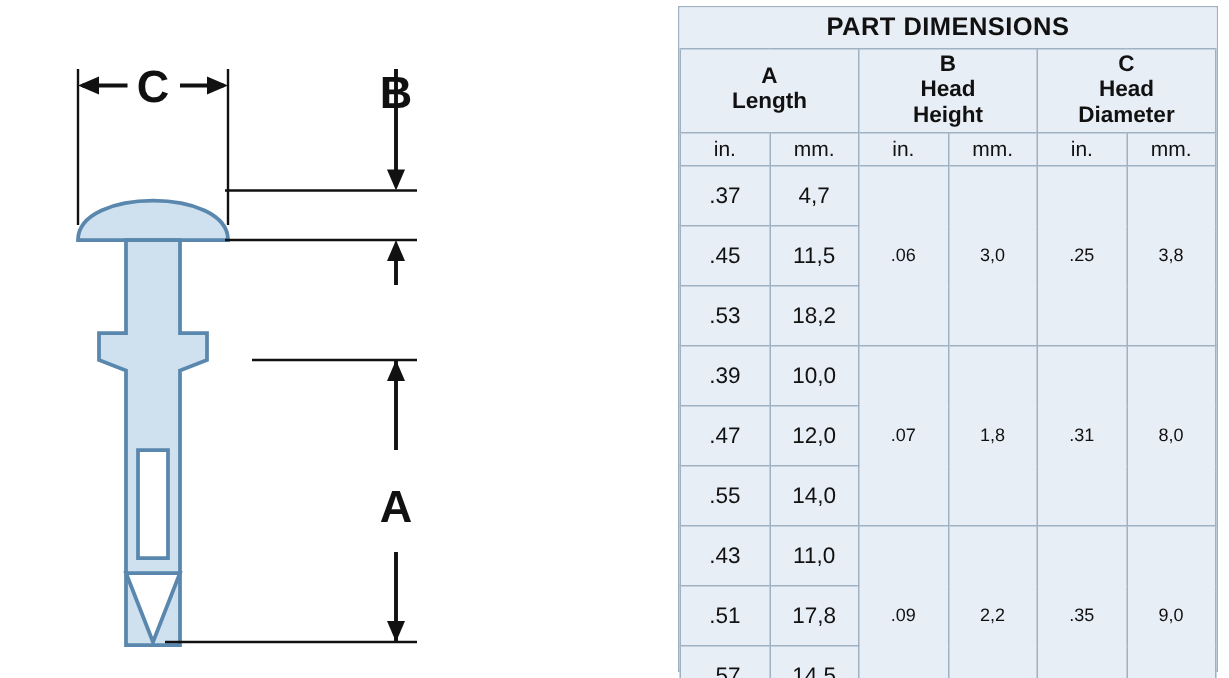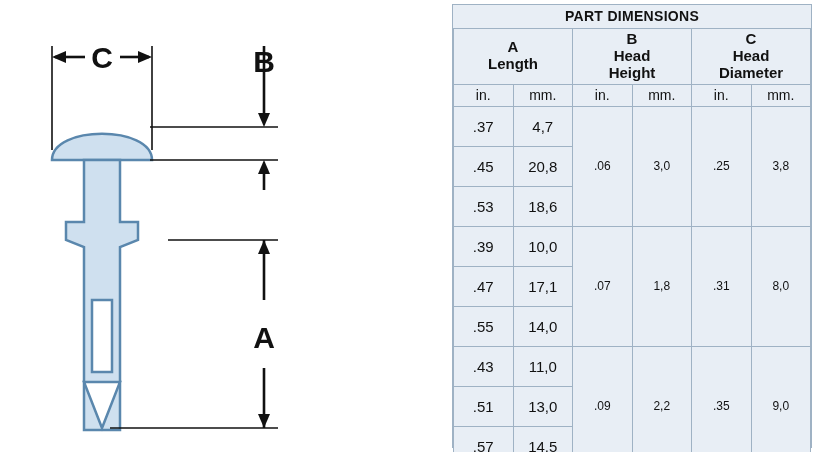--- a/index.html
+++ b/index.html
@@ -59,21 +59,21 @@
   table.dims td, table.dims th {
     border: 1px solid #9fb2c4;
     text-align: center;
     vertical-align: middle;
     font-family: "Liberation Sans", sans-serif;
     color: #111111;
   }
   .tbl-title {
     border: none !important;
     border-bottom: 1px solid #9fb2c4 !important;
-    font-size: 14px;
+    font-size: 17px;
     font-weight: bold;
     letter-spacing: 0.3px;
     padding: 3px 0 4px 0;
     background: #e8eef5;
   }
   .grp-head {
     font-size: 15px;
     font-weight: bold;
     line-height: 1.12;
     padding: 2px 2px 3px 2px;
@@ -199,55 +199,55 @@
         <tr>
           <td class="cell">.37</td>
           <td class="cell">4,7</td>
           <td class="cell span-cell" rowspan="3">.06</td>
           <td class="cell span-cell" rowspan="3">3,0</td>
           <td class="cell span-cell" rowspan="3">.25</td>
           <td class="cell span-cell" rowspan="3">3,8</td>
         </tr>
         <tr>
           <td class="cell">.45</td>
-          <td class="cell">20,8</td>
+          <td class="cell">11,5</td>
         </tr>
         <tr>
           <td class="cell">.53</td>
-          <td class="cell">18,6</td>
+          <td class="cell">18,2</td>
         </tr>
 
         <tr>
           <td class="cell">.39</td>
           <td class="cell">10,0</td>
           <td class="cell span-cell" rowspan="3">.07</td>
           <td class="cell span-cell" rowspan="3">1,8</td>
           <td class="cell span-cell" rowspan="3">.31</td>
           <td class="cell span-cell" rowspan="3">8,0</td>
         </tr>
         <tr>
           <td class="cell">.47</td>
-          <td class="cell">17,1</td>
+          <td class="cell">12,0</td>
         </tr>
         <tr>
           <td class="cell">.55</td>
           <td class="cell">14,0</td>
         </tr>
 
         <tr>
           <td class="cell">.43</td>
           <td class="cell">11,0</td>
           <td class="cell span-cell" rowspan="3">.09</td>
           <td class="cell span-cell" rowspan="3">2,2</td>
           <td class="cell span-cell" rowspan="3">.35</td>
           <td class="cell span-cell" rowspan="3">9,0</td>
         </tr>
         <tr>
           <td class="cell">.51</td>
-          <td class="cell">13,0</td>
+          <td class="cell">17,8</td>
         </tr>
         <tr>
           <td class="cell">.57</td>
           <td class="cell">14,5</td>
         </tr>
       </tbody>
     </table>
   </div>
 
 </div>

